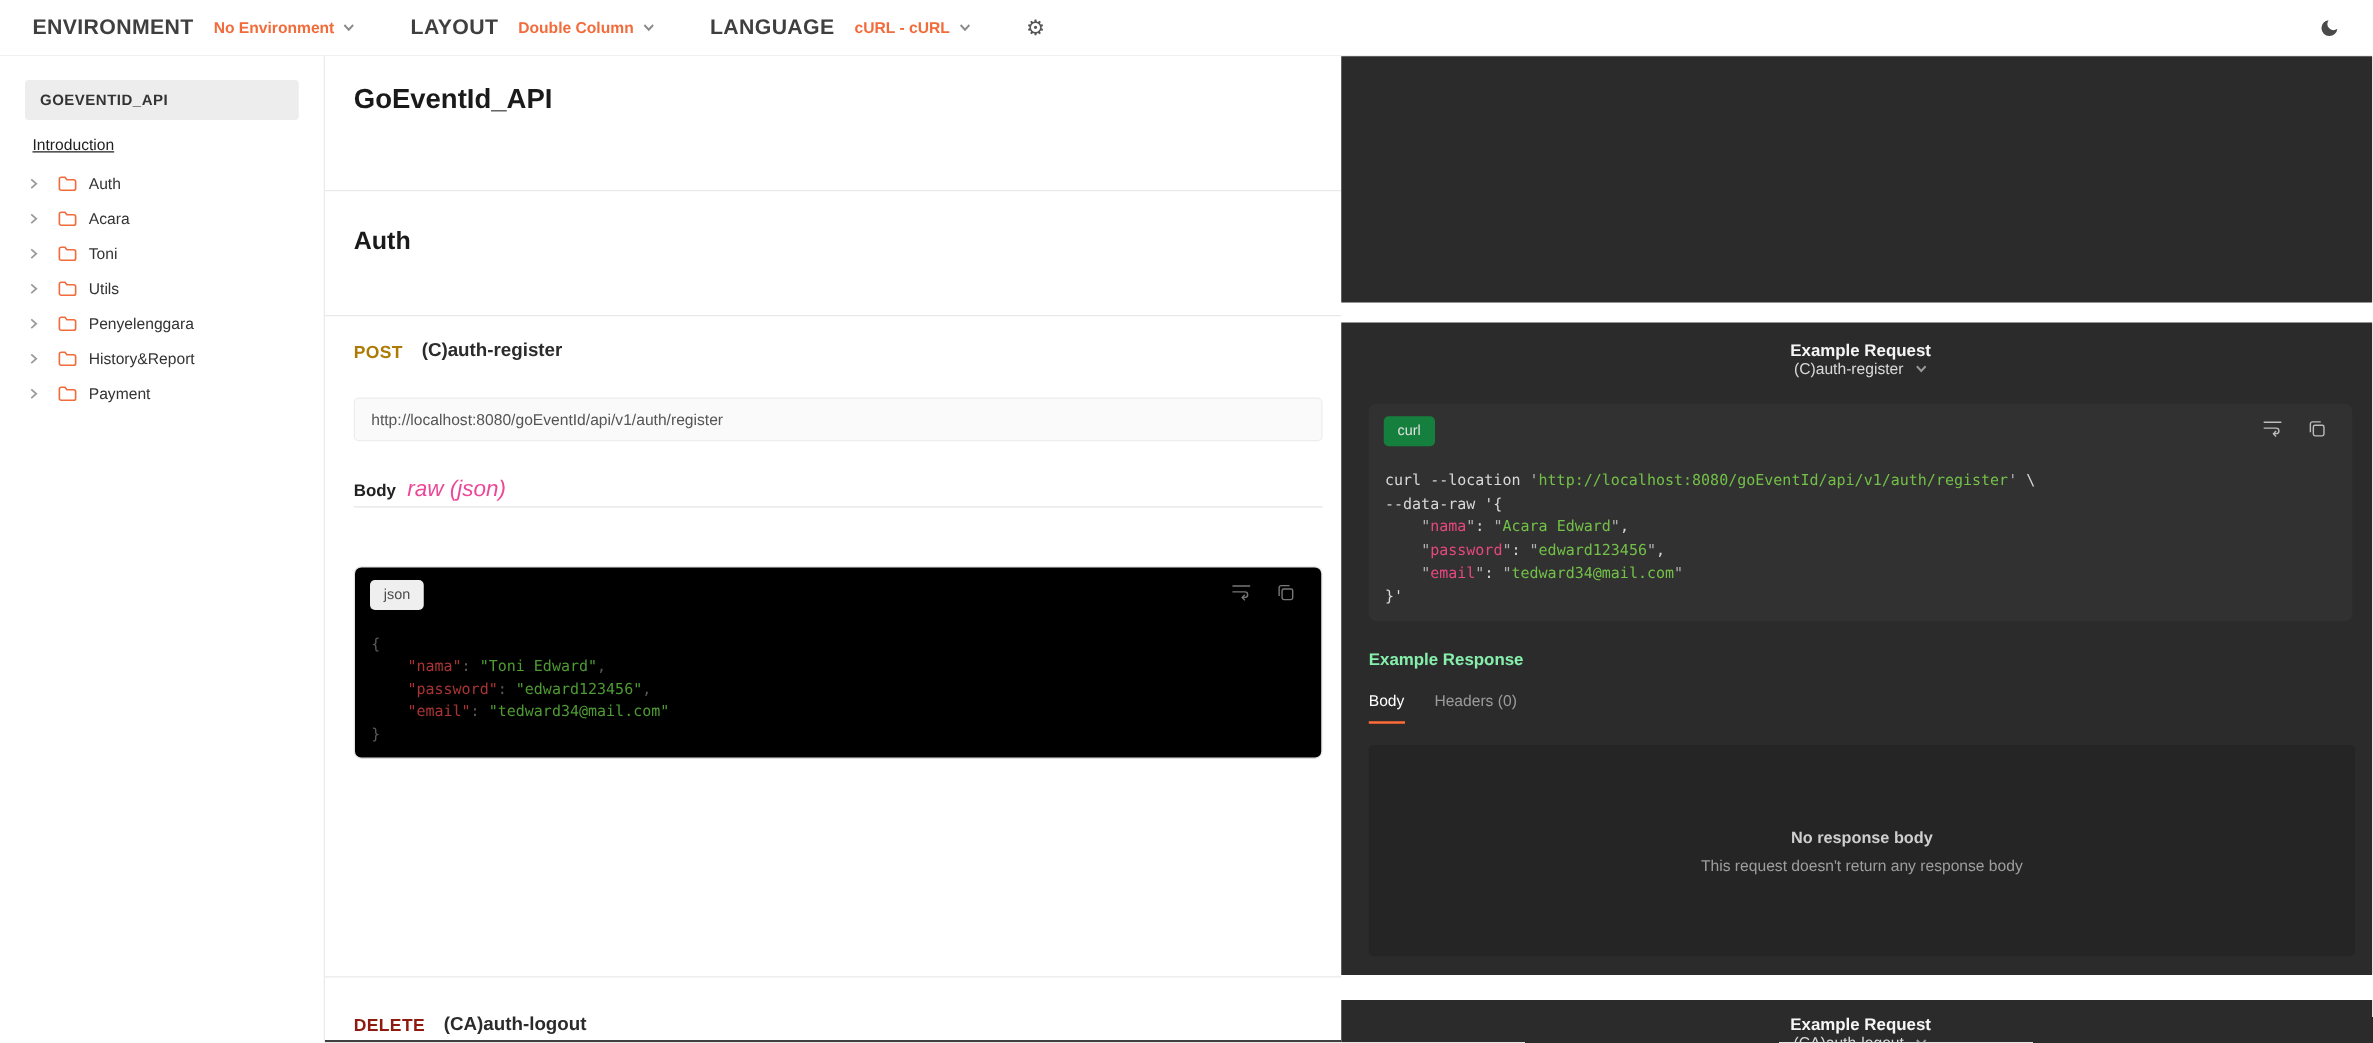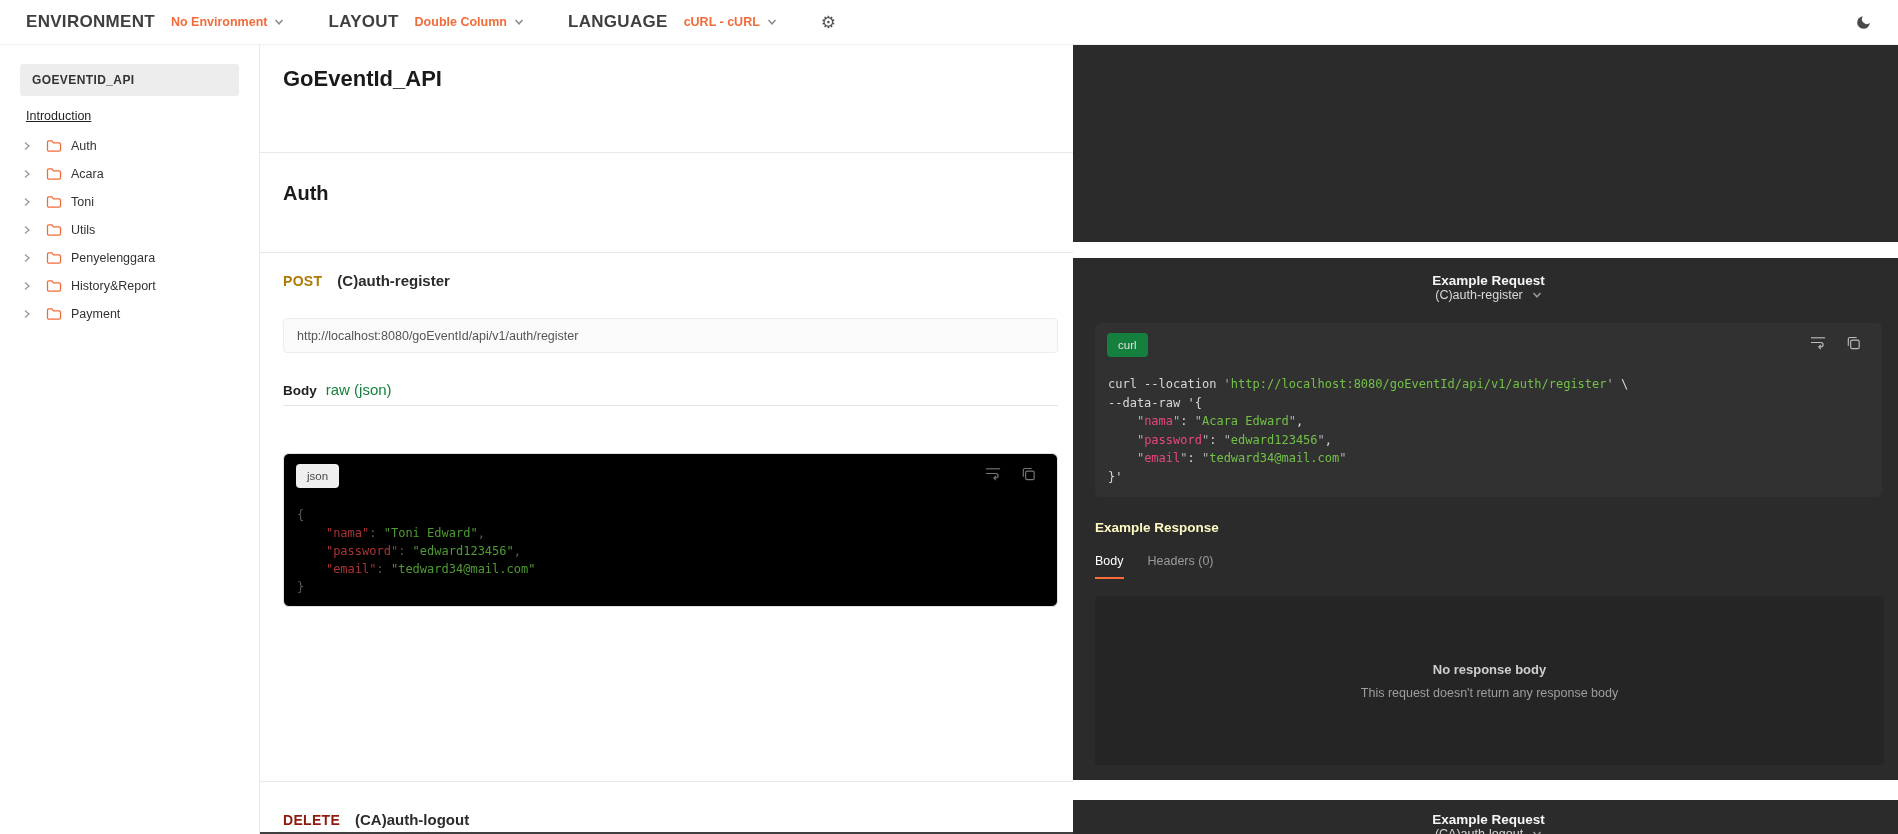--- a/index.html
+++ b/index.html
@@ -61,21 +61,21 @@
 
   .url-box {
     position:absolute; top:273px; left:23px; width:775px; height:35px;
     background:#fafafa; border:1px solid #ededed; border-radius:4px;
     display:flex; align-items:center; padding:0 13px;
   }
   .url-box span { font-size:12.5px; color:#555; }
 
   .body-row { position:absolute; top:336px; left:23px; display:flex; align-items:baseline; gap:9px; }
   .body-label { font-size:13.5px; font-weight:700; color:#222; }
-  .body-mode { font-size:15px; color:#15803d; }
+  .body-mode { font-size:18px; color:#ec4899;font-style:italic; }
   .body-underline { position:absolute; top:360px; left:23px; width:775px; height:1px; background:#e5e5e5; }
 
   
   .snippet { position:absolute; border-radius:6px; }
   .snippet-light {
     top:408px; left:23px; width:775px; height:154px;
     background:#000000; border:1px solid #e3e3e3;
   }
   .lang-tab {
     position:absolute; top:10px; left:12px; padding:6px 11px; border-radius:4px;
@@ -116,21 +116,21 @@
   }
   .panel-title { font-size:13.5px; font-weight:700; color:#f5f5f5; }
   .panel-select { display:flex; align-items:center; gap:9px; cursor:pointer; }
   .panel-select span { font-size:12.5px; color:#d9d9d9; }
   .panel-select .chev-dn path { stroke:#9a9a9a; }
 
   .snippet-dark { left:22px; width:787px; background:#313131; }
   .block-b .snippet-dark { top:65px; height:174px; }
   .snippet-dark .lang-tab { background:#15803d; color:#e0e0e0;text-align:center; }
 
-  .resp-title { position:absolute; top:262px; left:22px; font-size:13.5px; font-weight:700; color:#fef9c3; }
+  .resp-title { position:absolute; top:262px; left:22px; font-size:13.5px; font-weight:700; color:#86efac; }
   .resp-tabs { position:absolute; top:296px; left:22px; display:flex; gap:24px; }
   .resp-tab { font-size:12.5px; padding-bottom:9px; cursor:pointer; }
   .resp-tab.active { color:#ffffff; border-bottom:2px solid #ff6c37; }
   .resp-tab.inactive { color:#9b9b9b; }
 
   .resp-box {
     position:absolute; top:338px; left:22px; width:789px; height:169px;
     background:#252525; border-radius:4px;
     display:flex; flex-direction:column; align-items:center; justify-content:center; gap:9px;
   }

